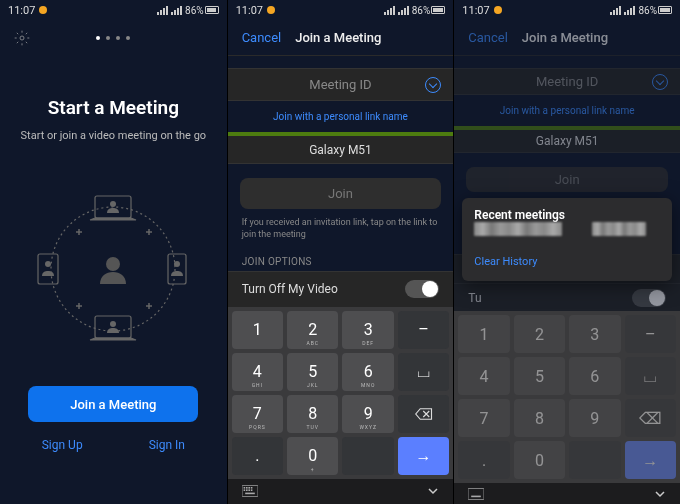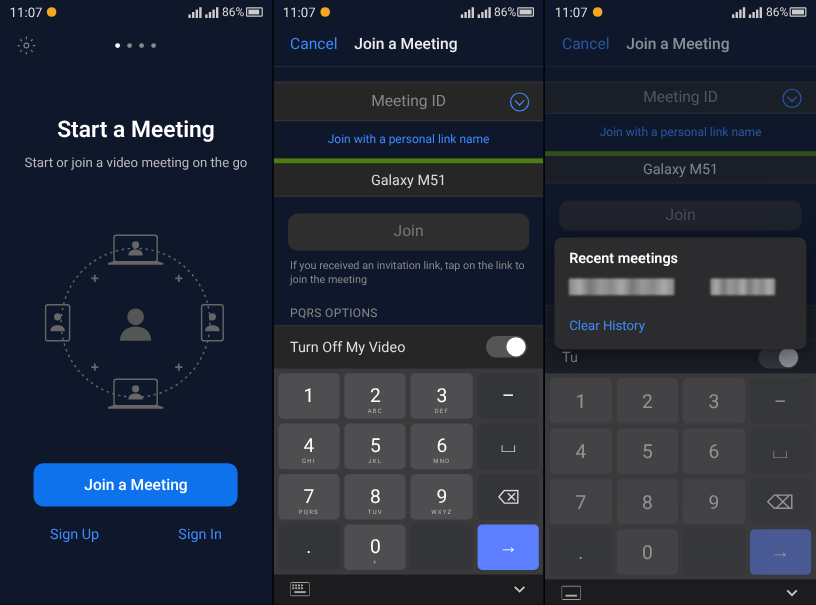--- a/index.html
+++ b/index.html
@@ -54,21 +54,21 @@
 .keypad{background:#3a3a3c;display:grid;grid-template-columns:repeat(4,1fr);gap:4px;padding:4px;margin-top:auto}
 .key{background:#4e4e50;color:#fff;height:38px;display:flex;flex-direction:column;align-items:center;justify-content:center;border-radius:4px;font-size:16px;position:relative}
 .key.fn{background:#333538}
 .key.go{background:#5b7fff}
 .key-sub{font-size:5px;color:#bbb;letter-spacing:1px;position:absolute;bottom:3px}
 .del-icon{width:18px;height:12px}
 .kbar{background:#1c1c1e;height:26px;display:flex;align-items:center;justify-content:space-between;padding:0 14px}
 .kbar-left{width:16px;height:12px;opacity:.8}
 .kbar-chev{width:12px;height:12px;opacity:.9}
 .popup{position:absolute;left:8px;right:8px;top:198px;background:#2c2c2e;border-radius:6px;padding:10px 12px 12px;box-shadow:0 4px 20px rgba(0,0,0,.5)}
-.popup-title{font-size:12px;font-weight:600;color:#fff;margin-bottom:10px}
+.popup-title{font-size:12px;font-weight:600;color:#fff;}
 .recent-row{display:flex;gap:30px;margin-bottom:14px}
 .blur-box{height:14px;background:linear-gradient(90deg,#888 0,#aaa 10%,#777 20%,#999 30%,#888 40%,#aaa 50%,#777 60%,#999 70%,#888 80%,#aaa 90%,#888 100%);filter:blur(1px);border-radius:1px}
 .blur-box.a{width:88px}.blur-box.b{width:54px}
 .clear-hist{color:#3d8bfd;font-size:11px;background:none;border:none}
 
 .phone.s3 .keypad .key{opacity:.45}
 .phone.s3 .join-btn,.phone.s3 .hdr,.phone.s3 .field-row,.phone.s3 .link-text,.phone.s3 .name-row,.phone.s3 .hint,.phone.s3 .section-label,.phone.s3 .opt-row{opacity:.55}
 </style>
 </head>
 <body>
@@ -182,21 +182,21 @@
   </div>
   <div class="form-area">
     <div class="field-row">
       <span class="field-text">Meeting ID</span>
       <span class="chevron-circle"></span>
     </div>
     <div class="link-text">Join with a personal link name</div>
     <div class="name-row">Galaxy M51</div>
     <button class="join-btn">Join</button>
     <div class="hint">If you received an invitation link, tap on the link to join the meeting</div>
-    <div class="section-label">PQRS OPTIONS</div>
+    <div class="section-label">JOIN OPTIONS</div>
     <div class="opt-row">
       <span class="opt-label">Turn Off My Video</span>
       <span class="toggle"></span>
     </div>
 
     <div class="keypad">
       <div class="key">
           <span>1</span>
         </div>
       <div class="key">

